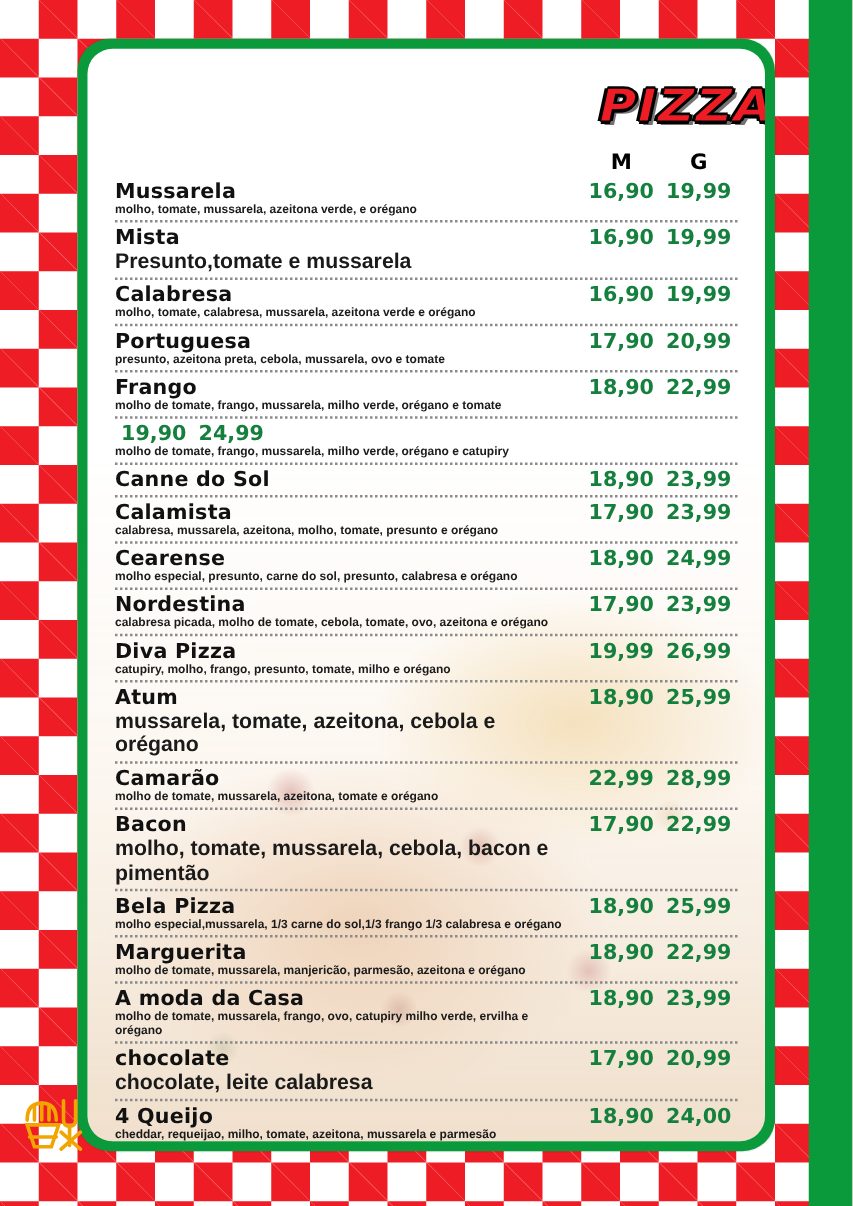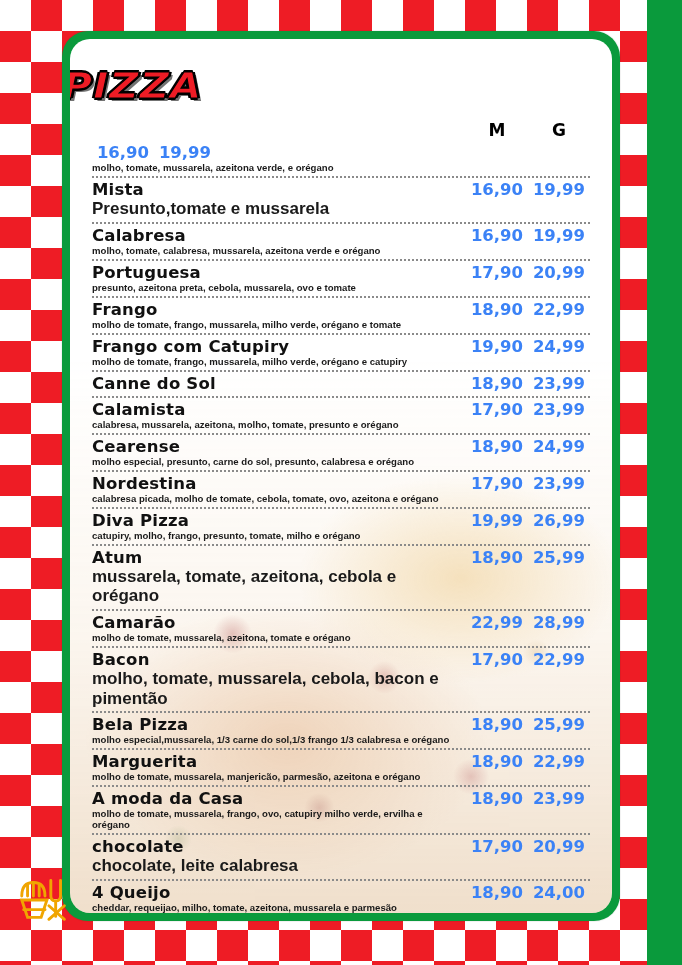--- a/index.html
+++ b/index.html
@@ -75,21 +75,21 @@
       radial-gradient(circle 24px at 74% 78%, rgba(150,25,25,0.38) 0%, rgba(150,25,25,0) 75%),
       radial-gradient(circle 18px at 20% 88%, rgba(90,110,40,0.35) 0%, rgba(90,110,40,0) 75%),
       radial-gradient(circle 18px at 86% 58%, rgba(200,160,100,0.5) 0%, rgba(200,160,100,0) 75%),
       linear-gradient(to top, rgba(205,150,85,0.55) 0%, rgba(230,190,140,0.25) 45%, rgba(255,255,255,0) 90%);
     pointer-events: none;
   }
 
   
   #title-wrap {
     position: relative;
-    text-align: left;
+    text-align: right;
     margin-top: 26px;
     z-index: 3;
   }
   #menu-title {
     display: inline-block;
     font-family: "DejaVu Sans", sans-serif;
     font-weight: bold;
     font-style: italic;
     font-size: 36px;
     letter-spacing: 1px;
@@ -138,21 +138,21 @@
     color: #111;
     letter-spacing: 0.2px;
     white-space: nowrap;
   }
   .price {
     width: 62px;
     text-align: center;
     font-family: "DejaVu Sans", sans-serif;
     font-weight: bold;
     font-size: 16.5px;
-    color: #3b82f6;
+    color: #15803d;
   }
   .desc {
     font-family: "Liberation Sans", sans-serif;
     font-weight: bold;
     font-size: 9.6px;
     color: #1a1a1a;
     line-height: 1.15;
     margin-top: 0px;
     padding-right: 130px;
   }
@@ -186,20 +186,21 @@
       </div>
 
       <div id="menu-area">
         <div class="col-head">
           <span class="ch">M</span>
           <span class="ch">G</span>
         </div>
         <div id="rows">
             <div class="row">
               <div class="row-top">
+                <div class="item-name">Mussarela</div>
                 <div class="price">16,90</div>
                 <div class="price">19,99</div>
               </div>
               <div class="desc">molho, tomate, mussarela, azeitona verde, e orégano</div>
             </div>
             <div class="row">
               <div class="row-top">
                 <div class="item-name">Mista</div>
                 <div class="price">16,90</div>
                 <div class="price">19,99</div>
@@ -225,21 +226,20 @@
             <div class="row">
               <div class="row-top">
                 <div class="item-name">Frango</div>
                 <div class="price">18,90</div>
                 <div class="price">22,99</div>
               </div>
               <div class="desc">molho de tomate, frango, mussarela, milho verde, orégano e tomate</div>
             </div>
             <div class="row">
               <div class="row-top">
-                <div class="item-name">Frango com Catupiry</div>
                 <div class="price">19,90</div>
                 <div class="price">24,99</div>
               </div>
               <div class="desc">molho de tomate, frango, mussarela, milho verde, orégano e catupiry</div>
             </div>
             <div class="row">
               <div class="row-top">
                 <div class="item-name">Canne do Sol</div>
                 <div class="price">18,90</div>
                 <div class="price">23,99</div>

